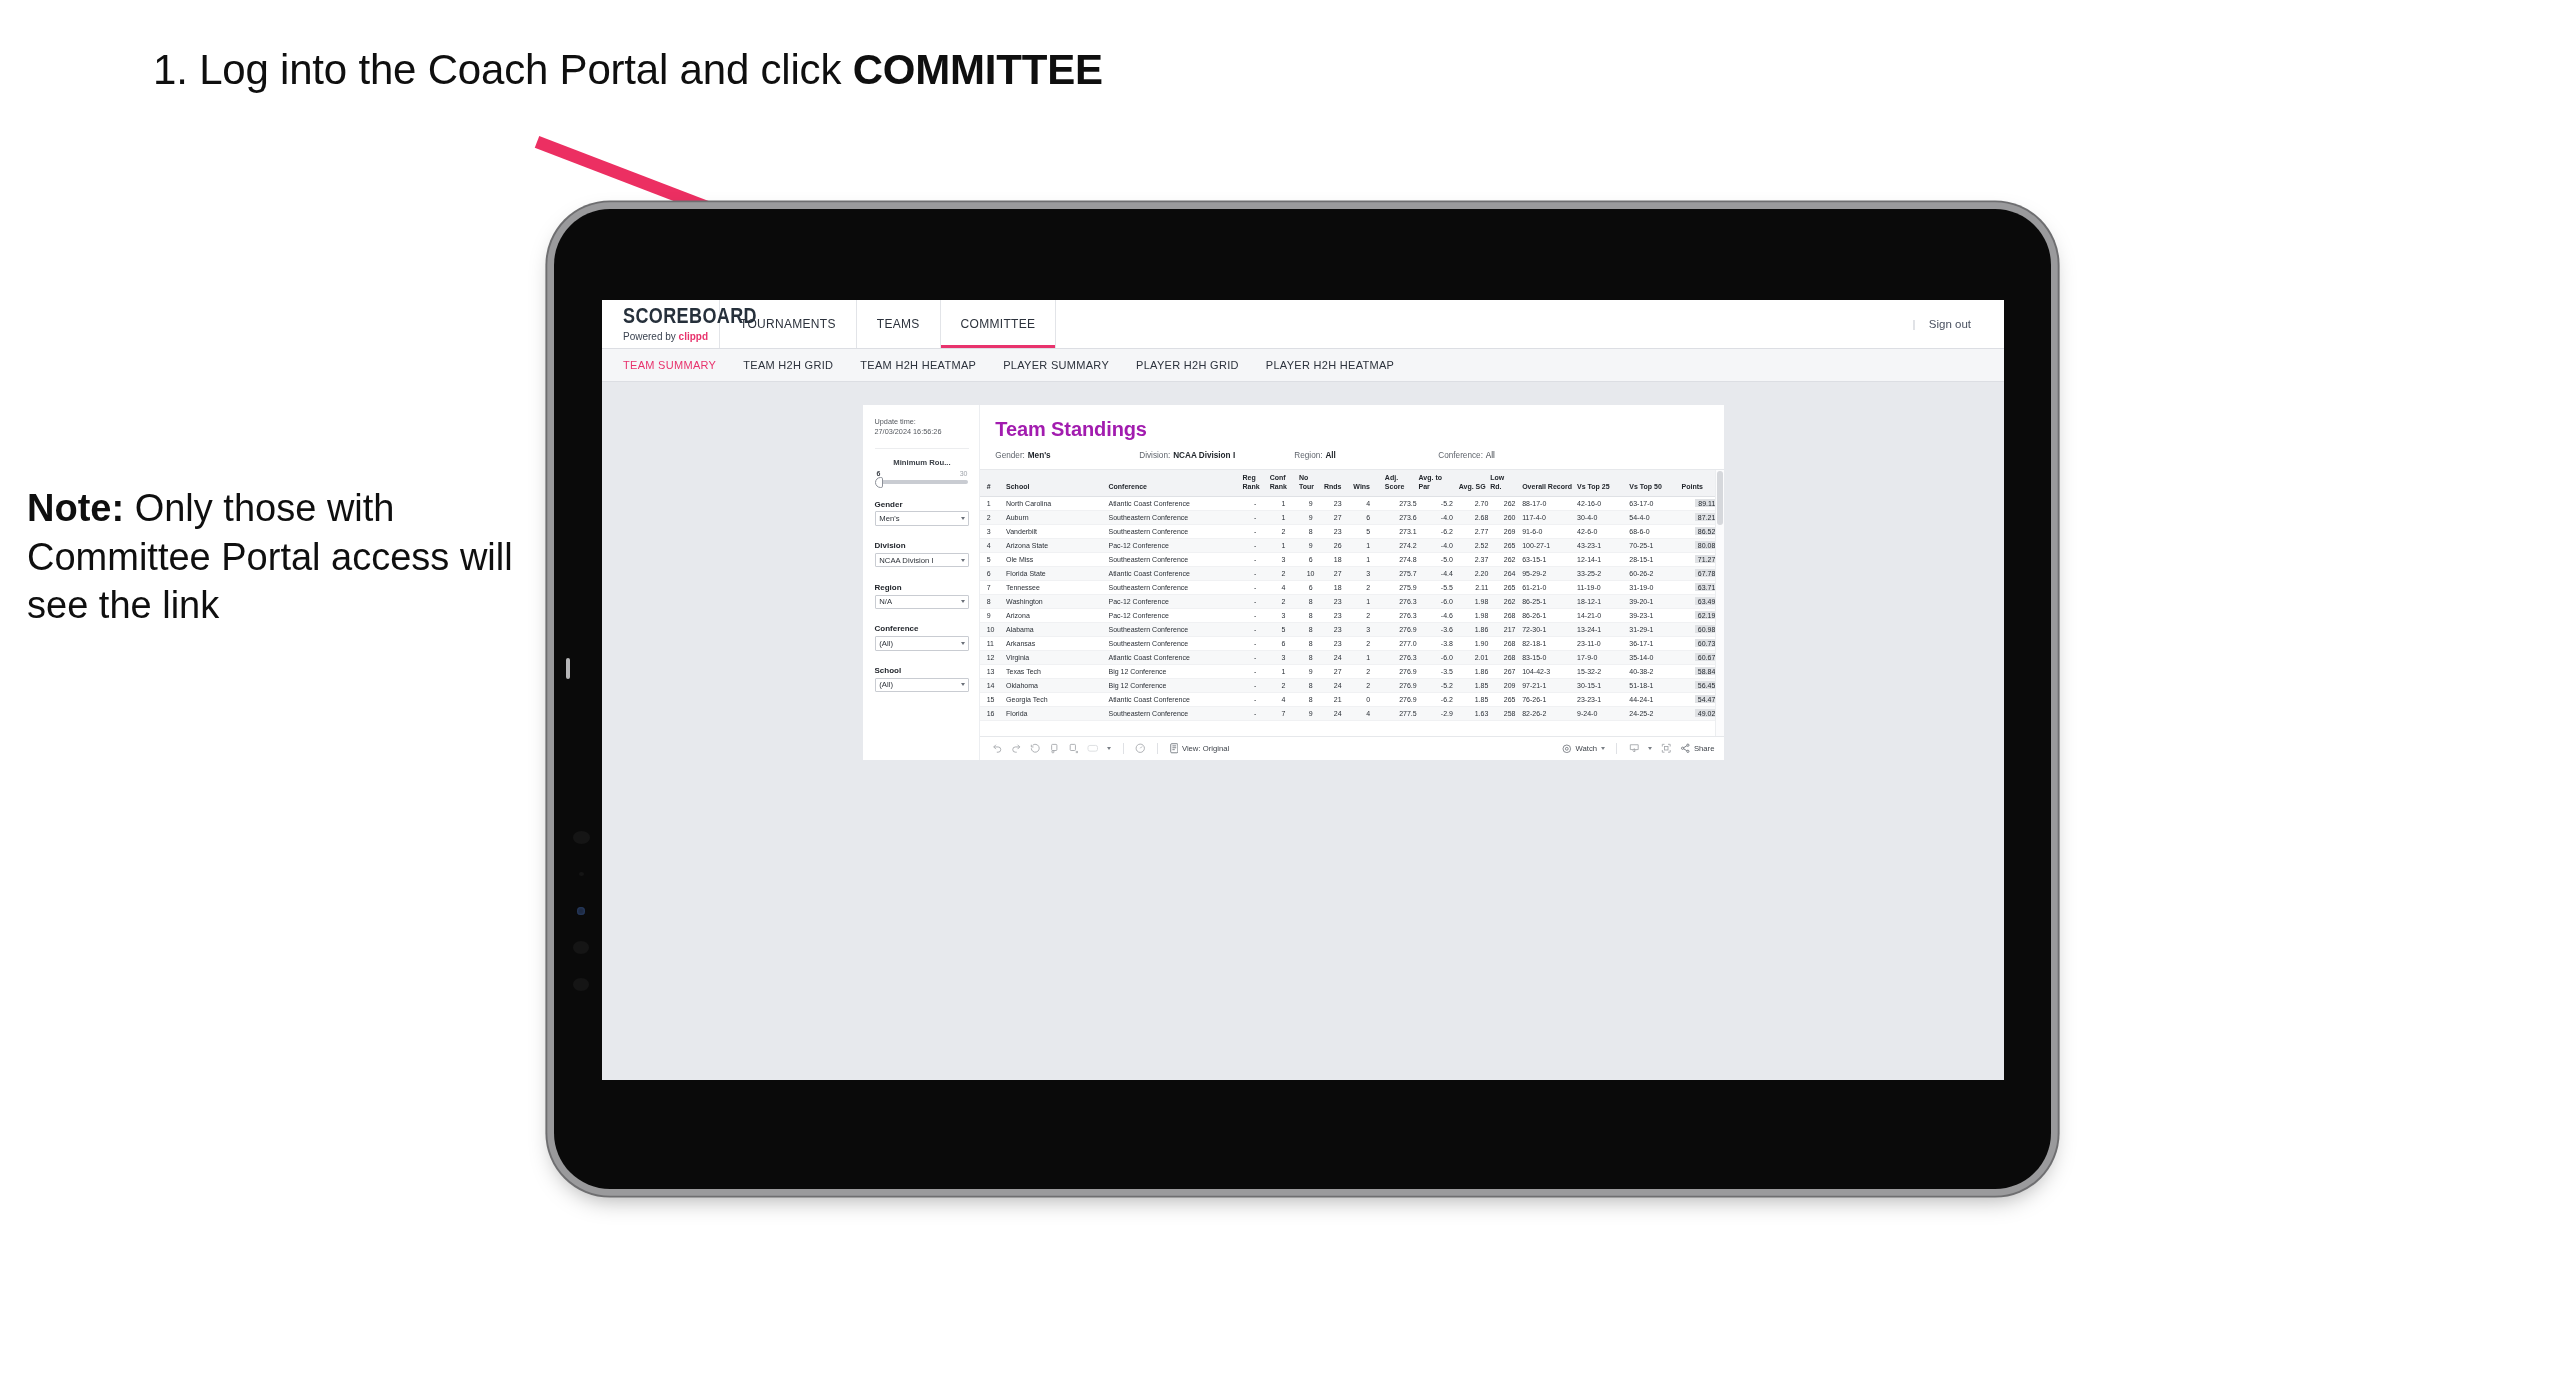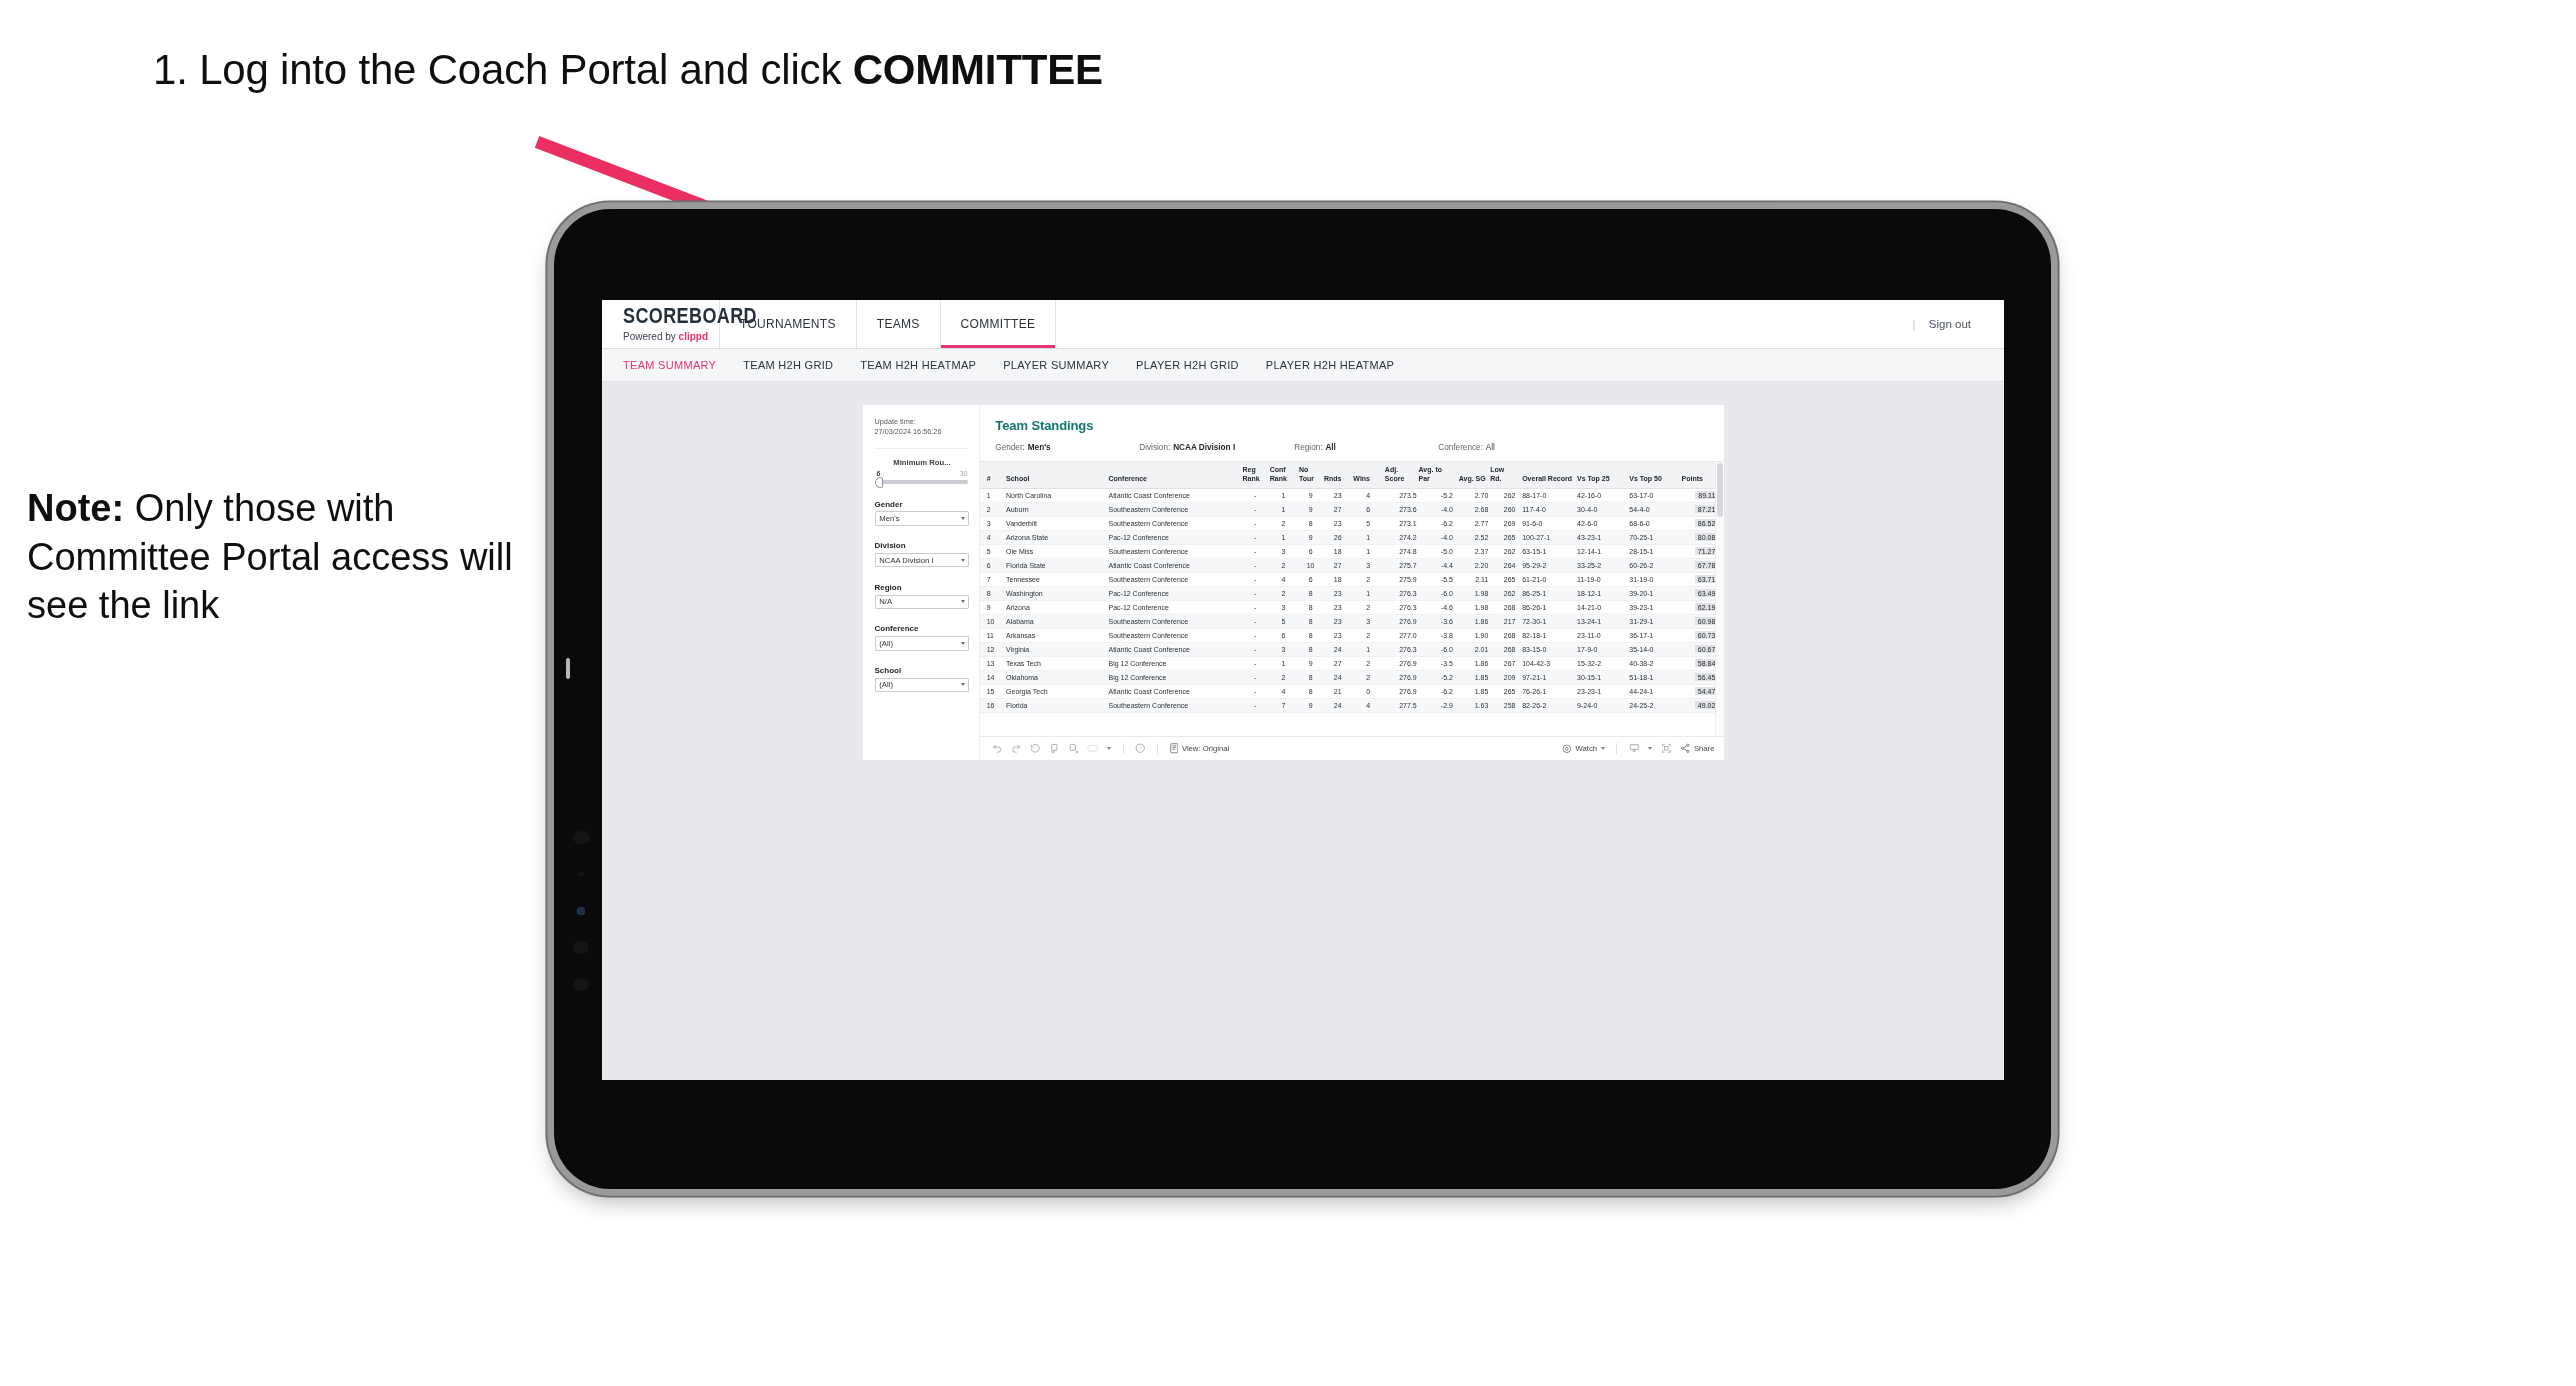--- a/index.html
+++ b/index.html
@@ -135,21 +135,21 @@
   }
   .f-select .val{flex:1;white-space:nowrap;overflow:hidden;}
   .f-caret{
     width:0;height:0;border-left:2.9px solid transparent;border-right:2.9px solid transparent;
     border-top:3.8px solid #6b7079;margin-left:2.9px;
   }
 
   
   #standings{flex:1;min-width:0;display:flex;flex-direction:column;position:relative;}
   #st-head{padding:12.5px 0 0 15.3px;}
-  #st-title{font-size:13px;font-weight:700;color:#0f766e;letter-spacing:-0.1px;}
+  #st-title{font-size:20px;font-weight:700;color:#a21caf;letter-spacing:-0.1px;}
   #st-meta{display:flex;margin-top:10.5px;font-size:8.2px;color:#4b5058;}
   #st-meta .mi{display:flex;gap:2.9px;}
   #st-meta .mi .k{color:#60656d;}
   #st-meta .mi .v{color:#1e2329;font-weight:700;}
   #st-meta .mi.m0{width:144px;}
   #st-meta .mi.m1{width:155px;}
   #st-meta .mi.m2{width:144px;}
   #st-meta .mi.m3 .v{font-weight:400;color:#3a3f46;}
 
   #table-wrap{

